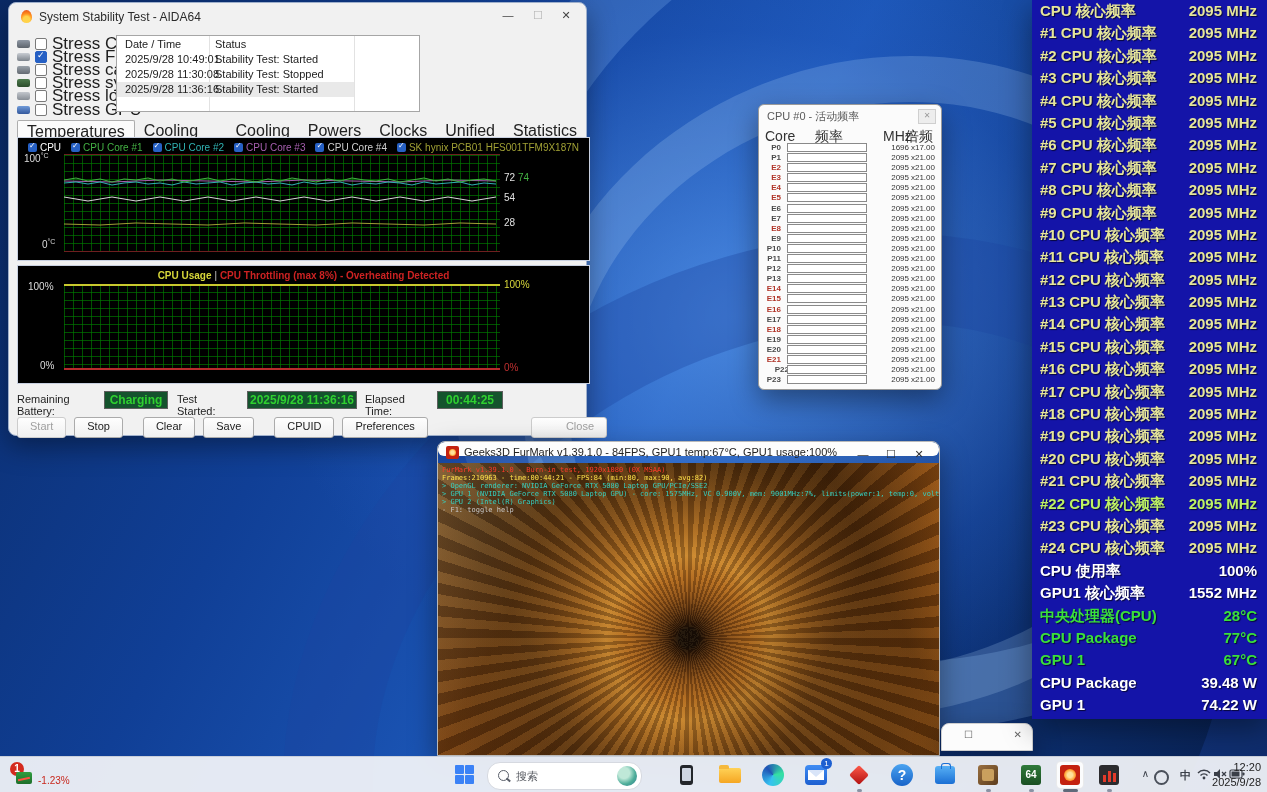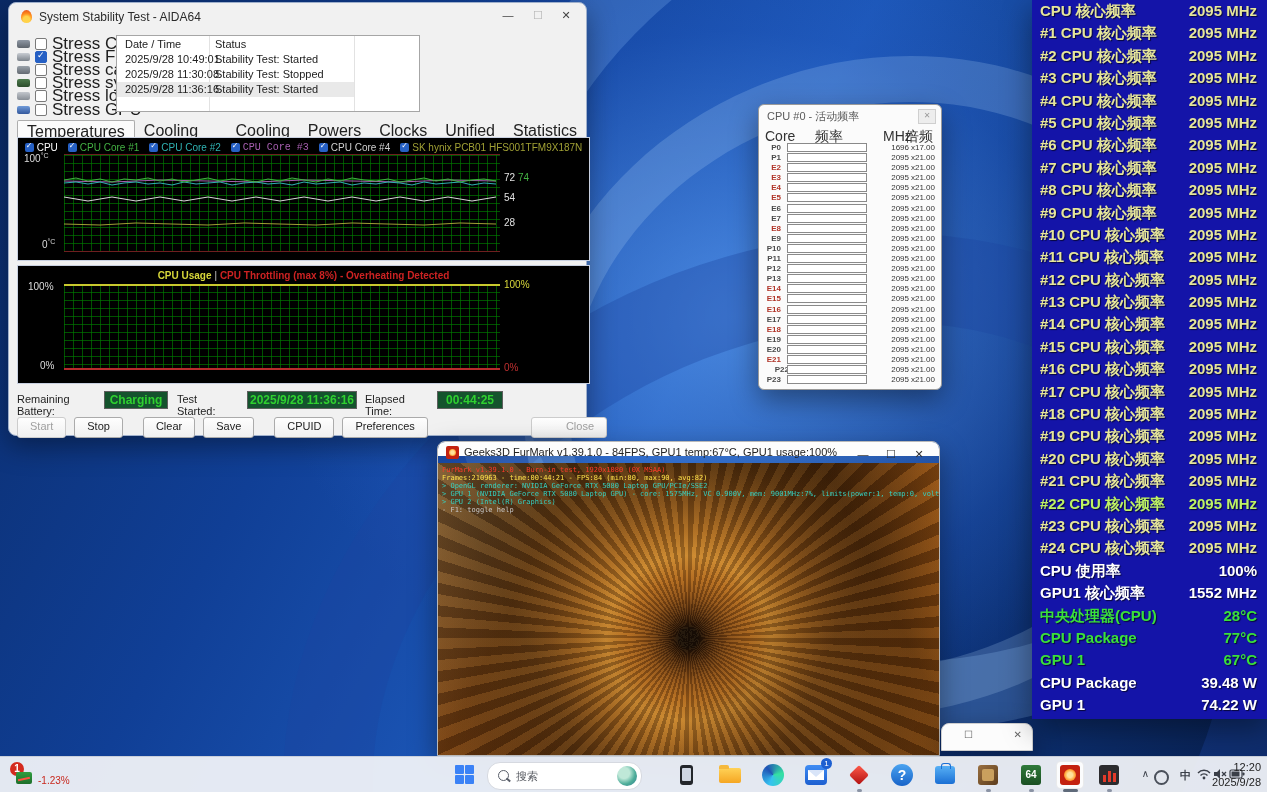--- a/index.html
+++ b/index.html
@@ -81,21 +81,21 @@
   .frows{position:absolute;left:0;top:37px;right:0;}
   .frow{position:relative;height:10.1px;font-size:8px;}
   .fcore{position:absolute;left:0;top:1px;width:22px;text-align:right;font-weight:bold;}
   .fbarw{position:absolute;left:28px;top:1px;width:78px;height:7px;background:#fff;border:1px solid #8a8a8a;}
   .fbar{height:100%;background:linear-gradient(90deg,#0c4d0c,#169a16 55%,#35d435);}
   .fmhz{position:absolute;left:110px;top:1px;width:40px;text-align:right;color:#333;}
   .fmul{position:absolute;right:6px;top:1px;width:32px;text-align:right;color:#333;}
 
   
   #fur{left:437px;top:441px;width:501px;height:313px;border-radius:8px 8px 0 0;overflow:hidden;border:1px solid #b9b9b9;}
-  #fur .tbar{position:absolute;left:0;top:0;right:0;height:14px;background:#fdfdfd;}
+  #fur .tbar{position:absolute;left:0;top:0;right:0;height:14px;background:#fdfdfd;border-radius:6px;}
   #fur .fico{position:absolute;left:8px;top:4px;width:13px;height:13px;background:#c42210;border-radius:2px;}
   #fur .fico:before{content:"";position:absolute;left:3px;top:3px;width:7px;height:7px;border-radius:50%;background:radial-gradient(#ffe29a 0 35%,#ff9d2e 70%,#d8561a 100%);}
   #fur .ttl{position:absolute;left:26px;top:4px;font-size:11px;color:#222;white-space:nowrap;}
   #fur .min{right:66px}#fur .max{right:38px}#fur .cls{right:10px}
   #view{position:absolute;left:0;top:21px;right:0;bottom:0;
     background:
       repeating-conic-gradient(from 0deg at 50% 60%, rgba(45,22,6,.30) 0deg 2.5deg, rgba(255,180,90,.10) 2.5deg 5deg),
       linear-gradient(115deg, rgba(214,168,102,.5) 0%, rgba(150,95,35,.22) 22%, rgba(0,0,0,0) 40%),
       linear-gradient(245deg, rgba(255,140,30,.5) 0%, rgba(120,60,10,.25) 18%, rgba(0,0,0,0) 38%),
       linear-gradient(65deg, rgba(250,120,20,.38) 0%, rgba(60,30,8,.3) 22%, rgba(0,0,0,0) 40%),
@@ -275,21 +275,21 @@
             <span style="color: rgb(68, 178, 68);">CPU Core #1</span>
           </span>
 
           <span class="litem">
             <span class="lchk"></span>
             <span style="color: rgb(47, 178, 178);">CPU Core #2</span>
           </span>
 
           <span class="litem">
             <span class="lchk"></span>
-            <span style="color: rgb(167, 95, 176); font-family: Liberation Mono, monospace;">CPU Core #3</span>
+            <span style="color: rgb(167, 95, 176);">CPU Core #3</span>
           </span>
 
           <span class="litem">
             <span class="lchk"></span>
             <span style="color: rgb(208, 208, 208);">CPU Core #4</span>
           </span>
 
           <span class="litem">
             <span class="lchk"></span>
             <span style="color: rgb(160, 160, 52);">SK hynix PCB01 HFS001TFM9X187N</span>

